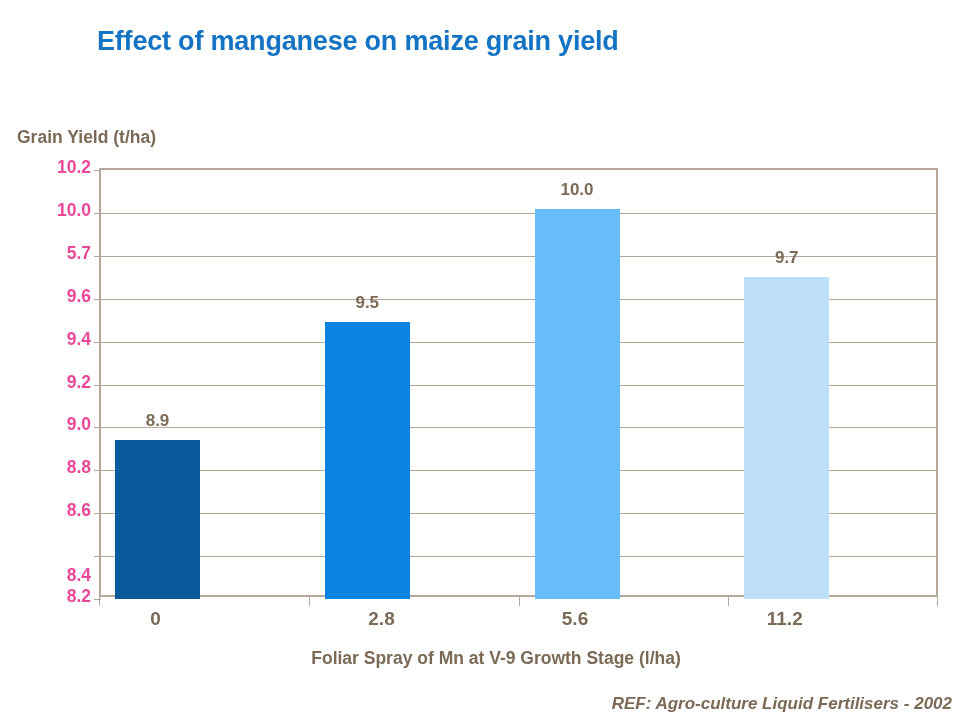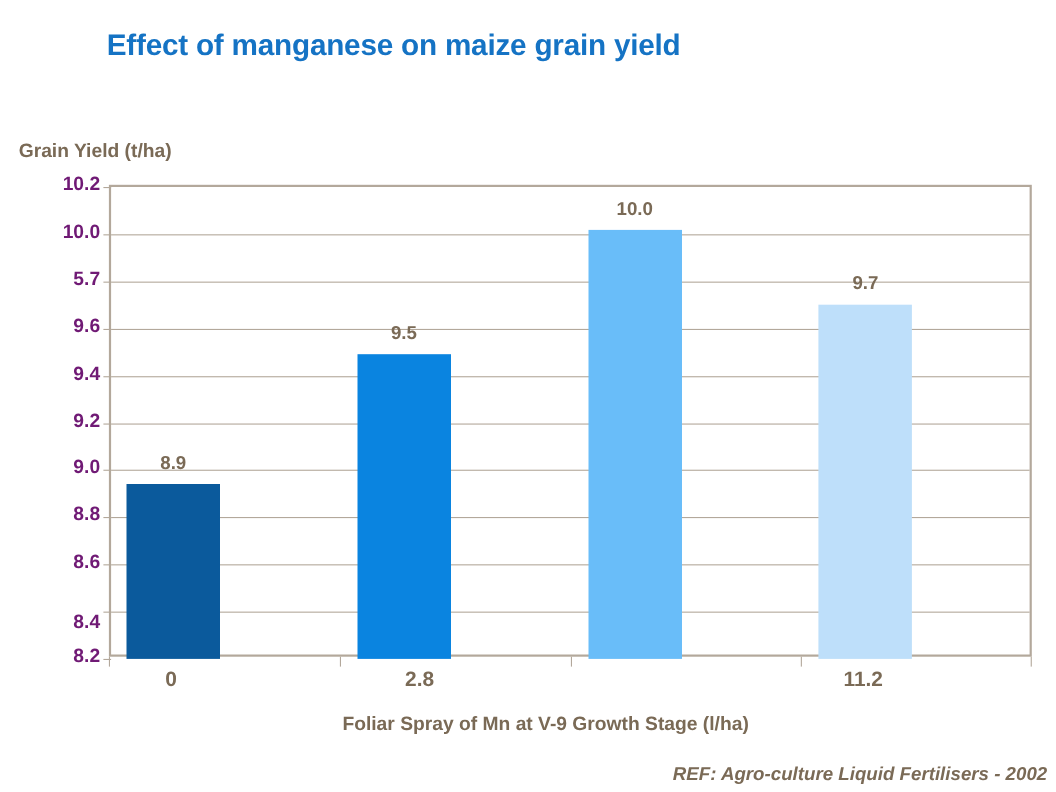--- a/index.html
+++ b/index.html
@@ -69,21 +69,21 @@
     left: -7px;
   }
 
   
   .y-label {
     position: absolute;
     right: 0;
     text-align: right;
     font-size: 17.5px;
     font-weight: bold;
-    color: #701a75;
+    color: #ec4899;
     white-space: nowrap;
     line-height: 1;
   }
   #y-labels {
     position: absolute;
     left: 28px;
     top: 168px;
     width: 63px;
     height: 429px;
   }
@@ -170,21 +170,21 @@
 <div id="y-labels">
     <div class="y-label" style="top: -9px;">10.2</div>
     <div class="y-label" style="top: 33.9px;">10.0</div>
     <div class="y-label" style="top: 76.8px;">5.7</div>
     <div class="y-label" style="top: 119.7px;">9.6</div>
     <div class="y-label" style="top: 162.6px;">9.4</div>
     <div class="y-label" style="top: 205.5px;">9.2</div>
     <div class="y-label" style="top: 248.4px;">9.0</div>
     <div class="y-label" style="top: 291.3px;">8.8</div>
     <div class="y-label" style="top: 334.2px;">8.6</div>
-    <div class="y-label" style="top: 389px; text-align: right;">8.4</div>
+    <div class="y-label" style="top: 399px; text-align: right;">8.4</div>
     <div class="y-label" style="top: 420px;">8.2</div>
   </div>
 
 <div id="plot-area">
     <div class="gridline" style="top: 43px;"></div>
     <div class="gridline" style="top: 86px;"></div>
     <div class="gridline" style="top: 129px;"></div>
     <div class="gridline" style="top: 172px;"></div>
     <div class="gridline" style="top: 215px;"></div>
     <div class="gridline" style="top: 257px;"></div>
@@ -216,18 +216,19 @@
     <div class="x-tick" style="left: 0px;"></div>
     <div class="x-tick" style="left: 210px;"></div>
     <div class="x-tick" style="left: 420px;"></div>
     <div class="x-tick" style="left: 629px;"></div>
     <div class="x-tick" style="left: 838px;"></div>
   </div>
 
 <div id="x-labels">
     <div class="x-label" style="left: -11px; width: 135px;">0</div>
     <div class="x-label" style="left: 215px; width: 135px;">2.8</div>
+    <div class="x-label" style="left: 408.5px; width: 135px;">5.6</div>
     <div class="x-label" style="left: 618.25px; width: 135px;">11.2</div>
   </div>
 
 <div id="x-axis-title">Foliar Spray of Mn at V-9 Growth Stage (l/ha)</div>
 
 <div id="reference-note">REF: Agro-culture Liquid Fertilisers - 2002</div>
 
 </body></html>

